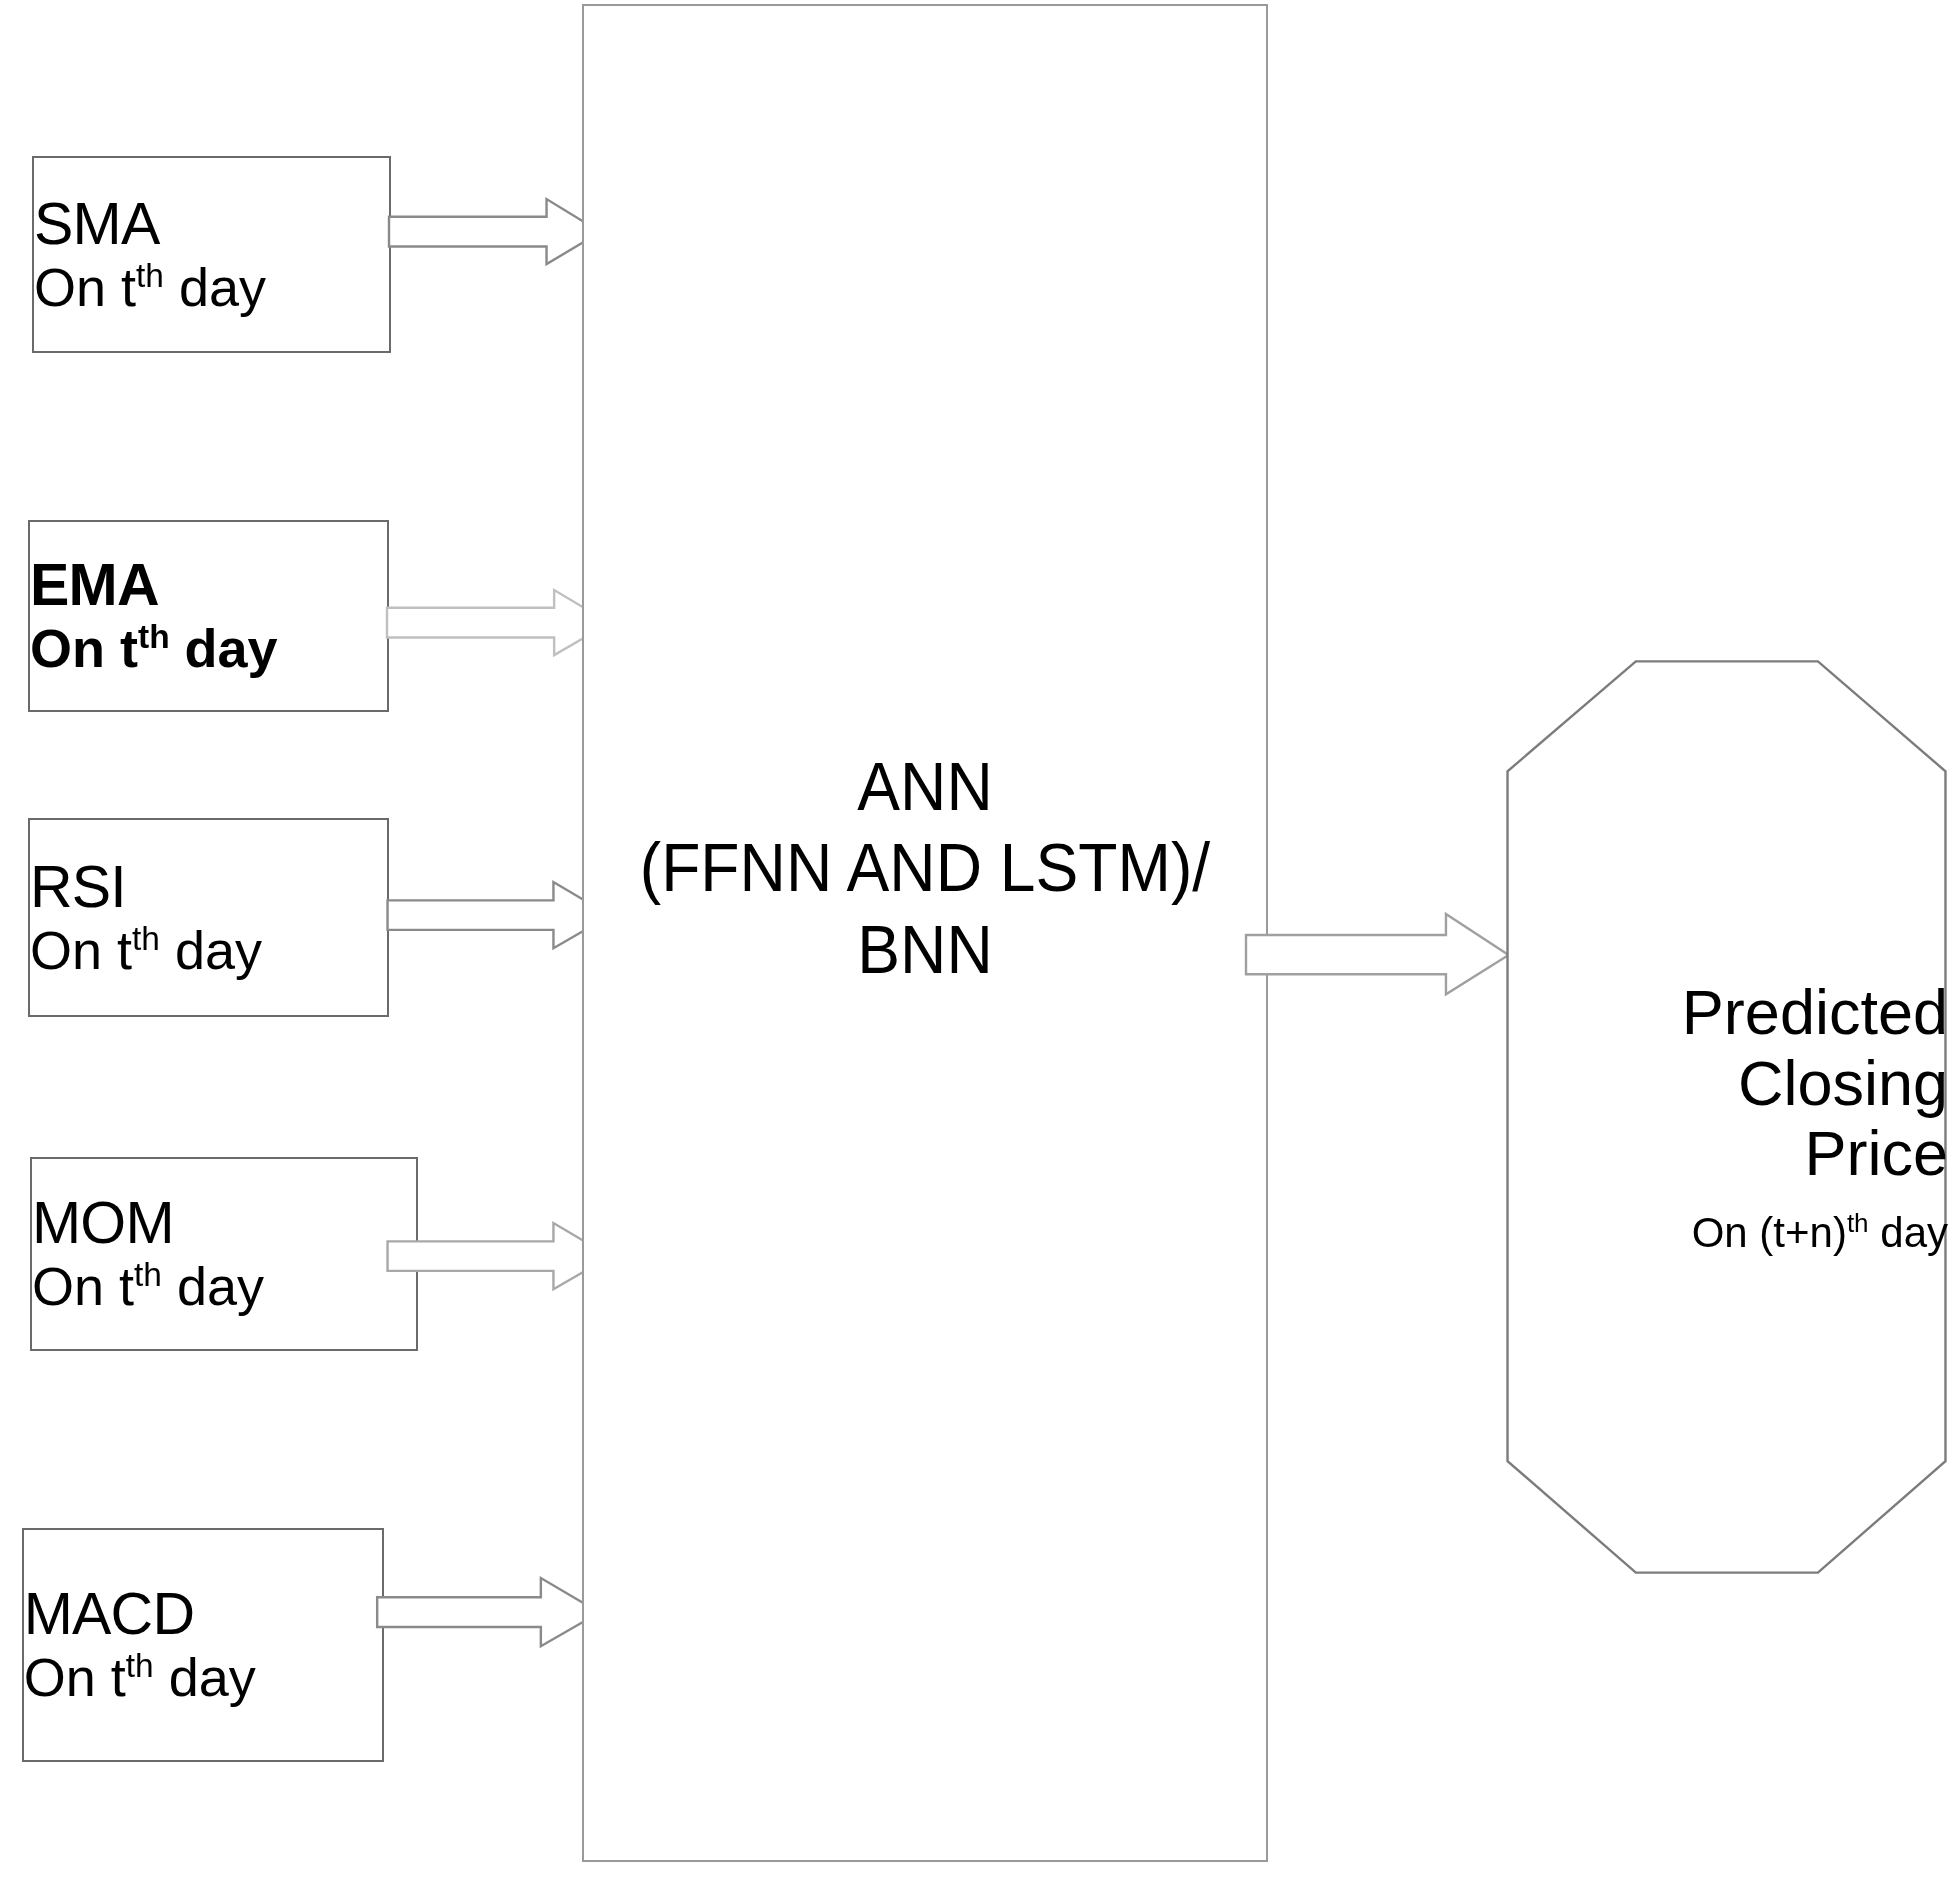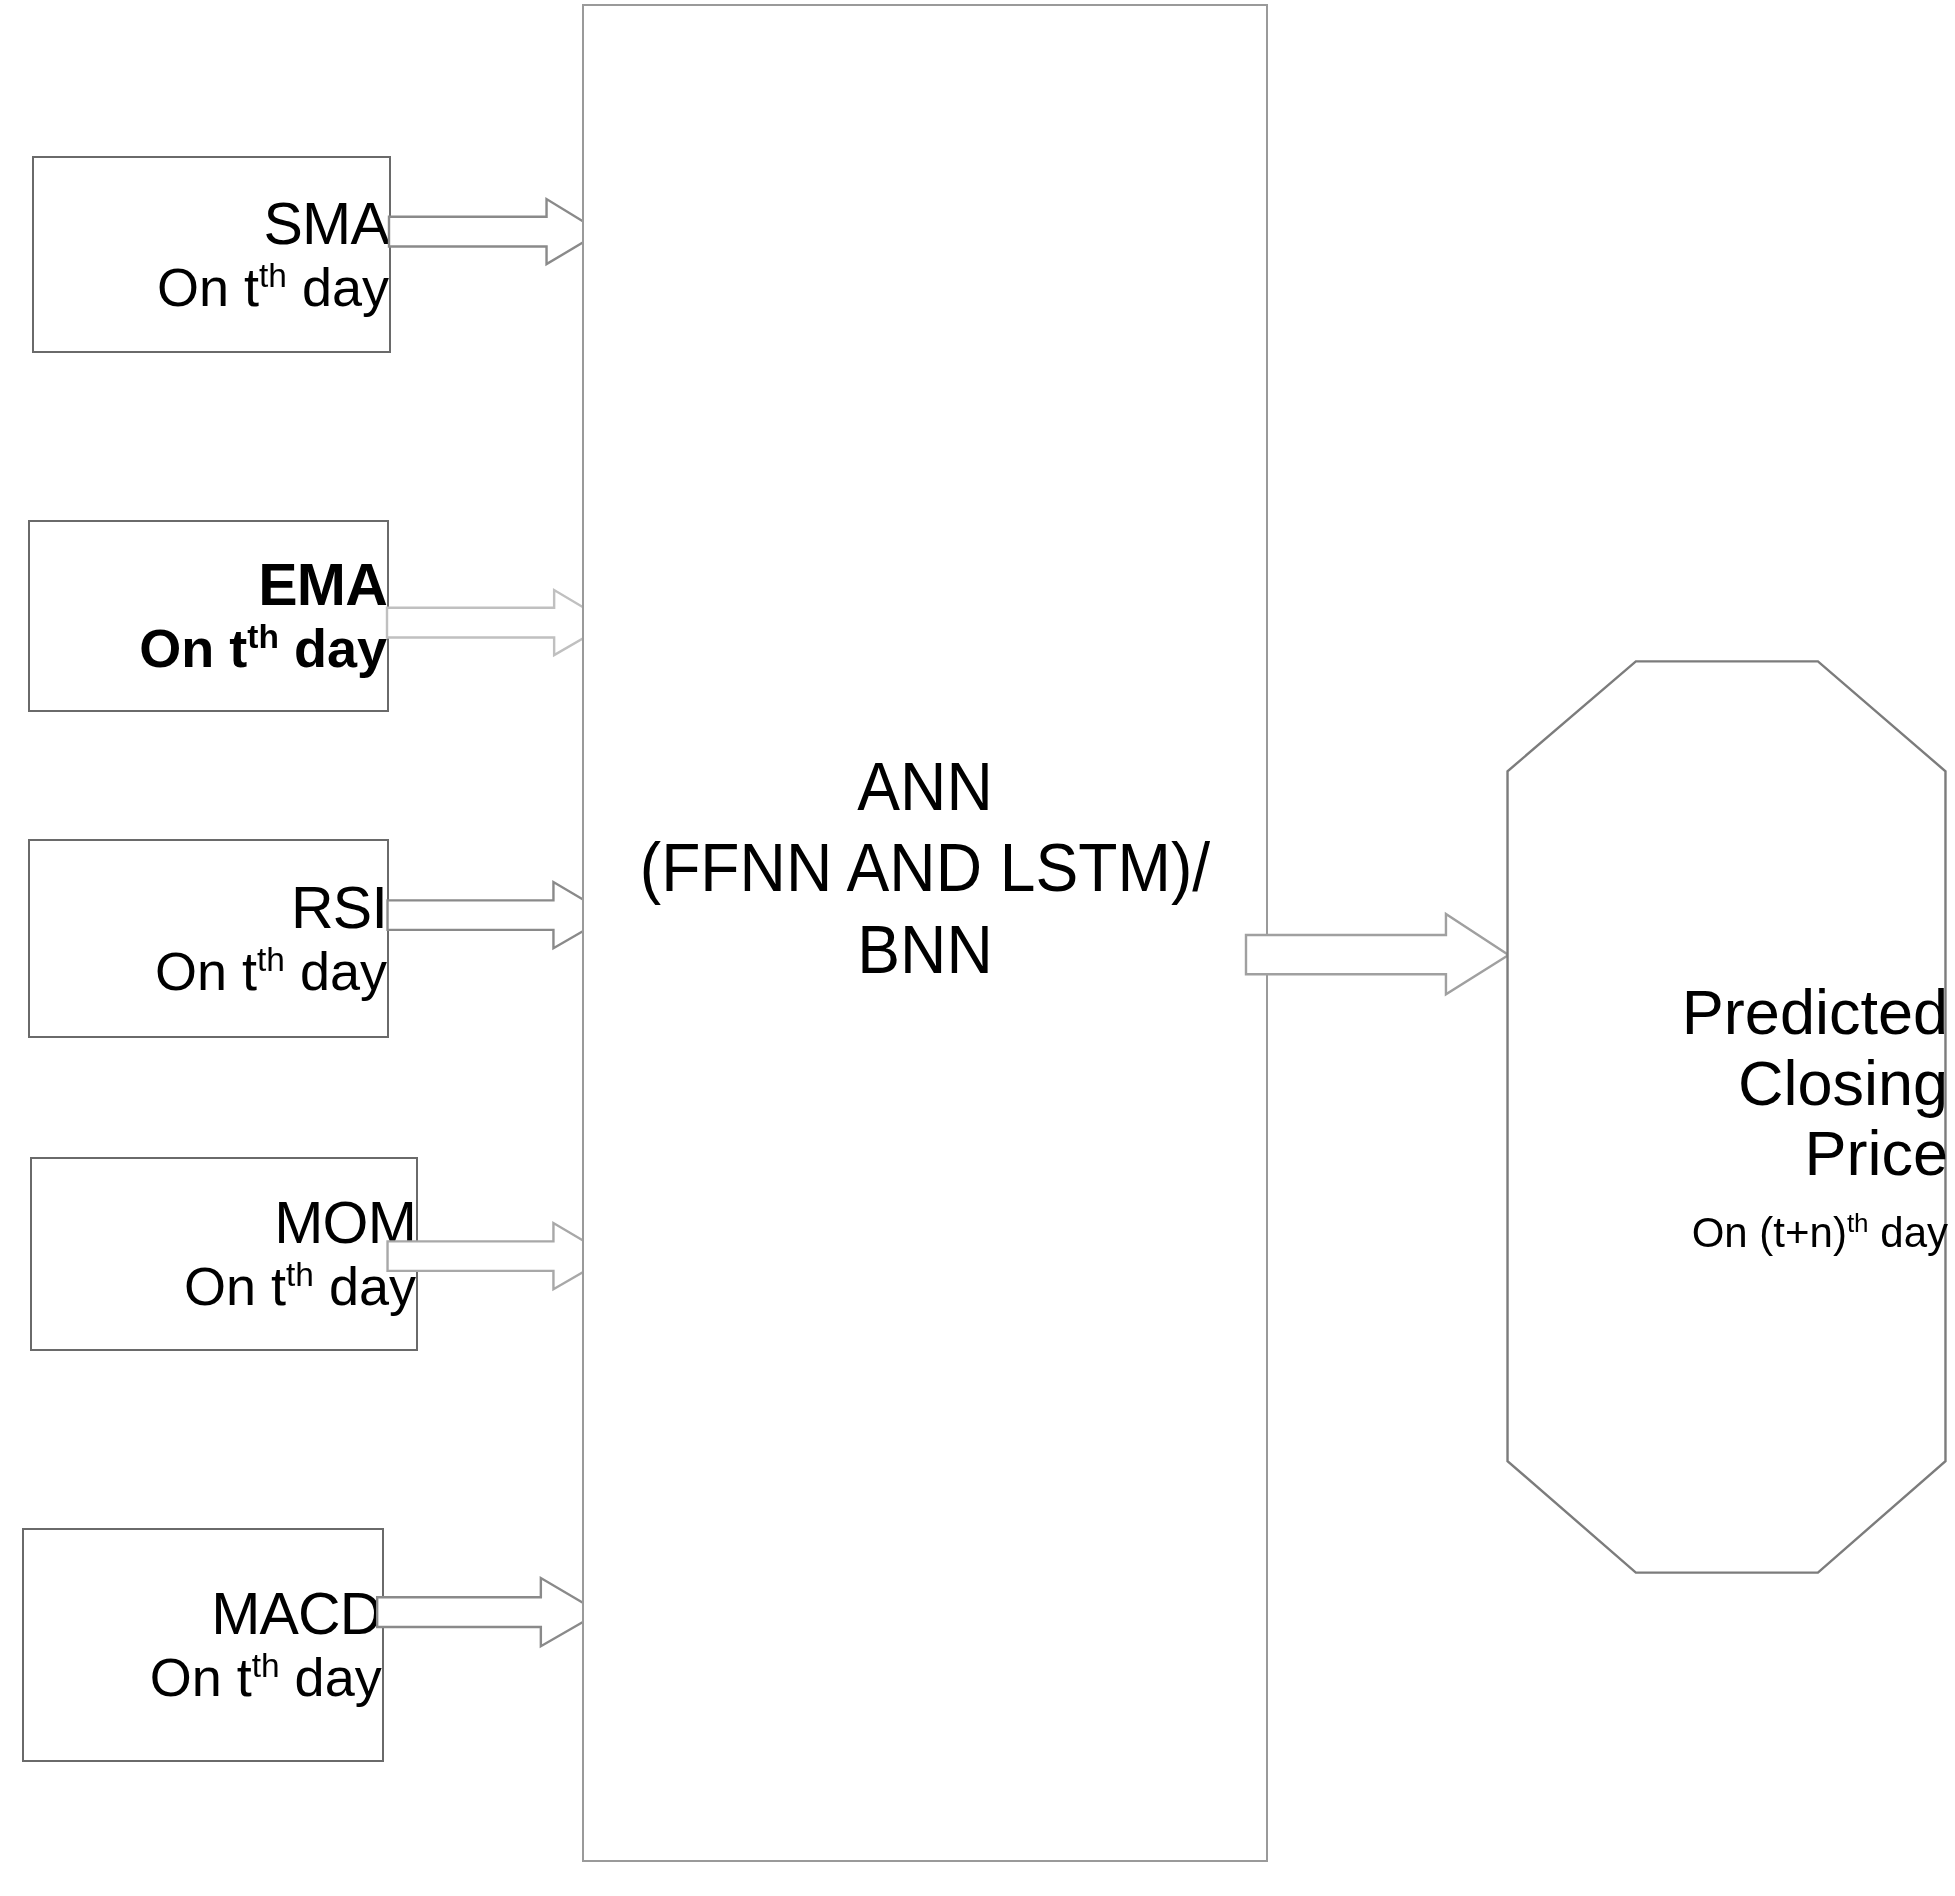--- a/index.html
+++ b/index.html
@@ -15,25 +15,24 @@
     font-family: "Liberation Sans", sans-serif;
     overflow: hidden;
   }
   .node-box {
     position: absolute;
     box-sizing: border-box;
     border: 2.4px solid #6a6a6a;
     background: #ffffff;
     display: flex;
     flex-direction: column;
-    align-items: flex-end;
+    align-items: flex-start;
     justify-content: center;
     color: #000000;
     text-align: center;
-    padding-left: 16px;
   }
   .node-title {
     font-size: 59px;
     line-height: 1.02;
     letter-spacing: -0.8px;
     white-space: nowrap;
   }
   .node-sub {
     font-size: 54px;
     line-height: 1.05;
@@ -116,21 +115,21 @@
   <div class="node-box" id="box-sma" style="left:32px; top:156px; width:359px; height:197px;">
     <div class="node-title">SMA</div>
     <div class="node-sub"><span>On t</span><span class="sup">th</span><span> day</span></div>
   </div>
 
   <div class="node-box" id="box-ema" style="left:28px; top:520px; width:361px; height:192px;font-weight:bold;">
     <div class="node-title">EMA</div>
     <div class="node-sub"><span>On t</span><span class="sup">th</span><span> day</span></div>
   </div>
 
-  <div class="node-box" id="box-rsi" style="left:28px; top:818px; width:361px; height:199px;margin-top:21px;">
+  <div class="node-box" id="box-rsi" style="left:28px; top:818px; width:361px; height:199px;">
     <div class="node-title">RSI</div>
     <div class="node-sub"><span>On t</span><span class="sup">th</span><span> day</span></div>
   </div>
 
   <div class="node-box" id="box-mom" style="left:30px; top:1157px; width:388px; height:194px;">
     <div class="node-title">MOM</div>
     <div class="node-sub"><span>On t</span><span class="sup">th</span><span> day</span></div>
   </div>
 
   <div class="node-box" id="box-macd" style="left:21.7px; top:1528px; width:362px; height:234px;">

